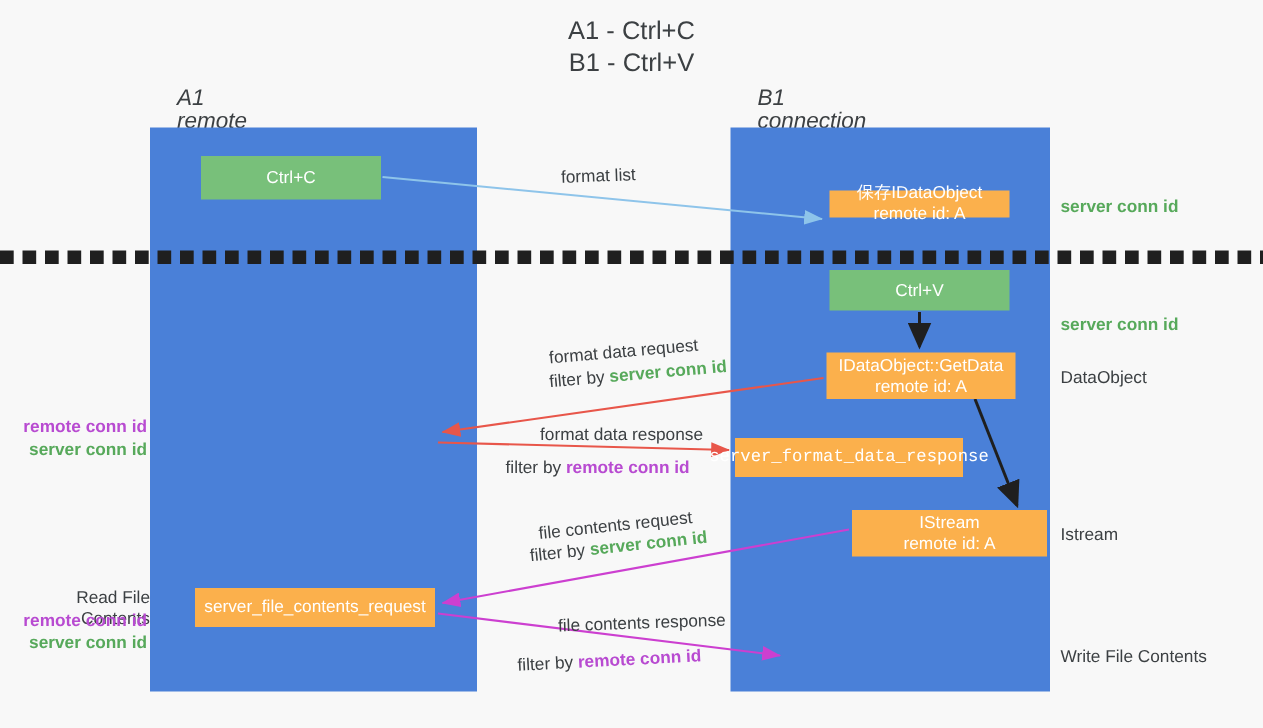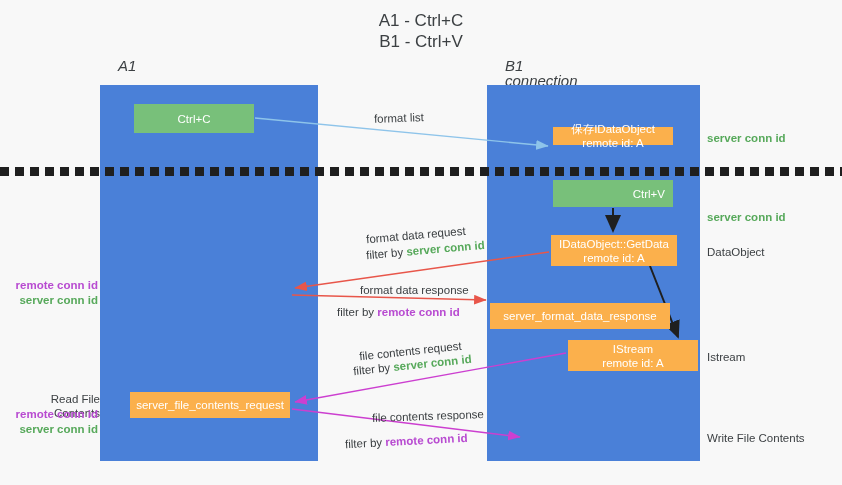--- a/index.html
+++ b/index.html
@@ -42,24 +42,24 @@
   .node{
     display:flex;align-items:center;justify-content:center;
     text-align:center;color:#ffffff;font-size:11.5px;line-height:14px;
     box-sizing:border-box;padding:2px 8px;
   }
   .green{background:#78c07a;}
   .orange{background:#fbb04c;}
 
   #n-ctrlc{left:134px;top:104px;width:120px;height:29px;}
   #n-save{left:553px;top:127px;width:120px;height:18px;}
-  #n-ctrlv{left:553px;top:180px;width:120px;height:27px;justify-content:flex-end;}
+  #n-ctrlv{left:553px;top:180px;width:120px;height:27px;}
   #n-getdata{left:551px;top:235px;width:126px;height:31px;}
   #n-fmtreq{left:130px;top:277px;width:160px;height:26px;}
-  #n-fmtresp{left:490px;top:303px;width:180px;height:26px;}
+  #n-fmtresp{left:490px;top:292px;width:152px;height:26px;font-family:Liberation Mono, monospace;}
   #n-istream{left:568px;top:340px;width:130px;height:31px;}
   #n-filereq{left:130px;top:392px;width:160px;height:26px;}
   #n-fileresp{left:523px;top:424px;width:163px;height:26px;}
 
   
   .side{font-size:11.5px;line-height:14px;color:#3c4043;}
   .green-txt{color:#57a95b;font-weight:bold;}
   .magenta-txt{color:#b84bd1;font-weight:bold;}
 
   #sc-top{left:707px;top:131px;}
@@ -93,20 +93,21 @@
 
 <div id="stage">
 
   <div class="abs" id="title">
     <div>A1 - Ctrl+C</div>
     <div>B1 - Ctrl+V</div>
   </div>
 
   <div class="abs col-head" id="head-a1">
     <div>A1</div>
+    <div>remote</div>
   </div>
   <div class="abs col-head" id="head-b1">
     <div>B1</div>
     <div>connection</div>
   </div>
 
   <div class="abs lane" id="lane-a"></div>
   <div class="abs lane" id="lane-b"></div>
 
   <svg id="wires" viewBox="0 0 842 485">

